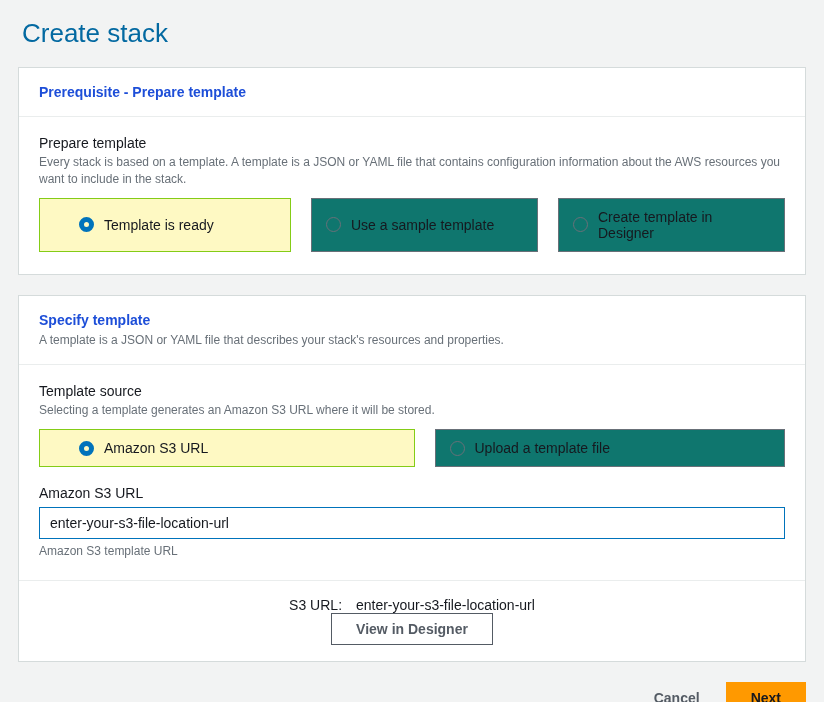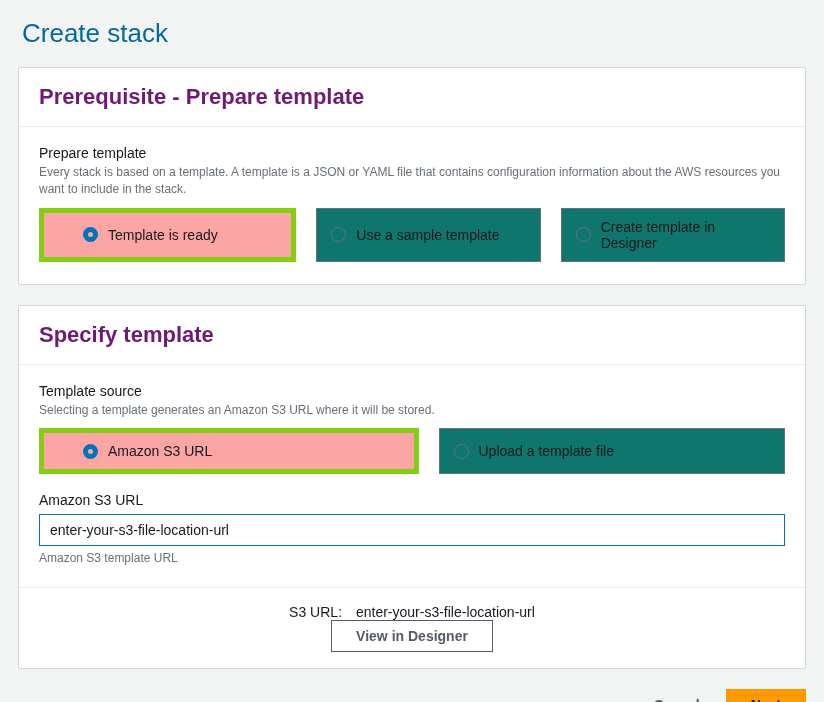--- a/index.html
+++ b/index.html
@@ -20,23 +20,23 @@
     .panel {
       background: #fff;
       border: 1px solid #d5dbdb;
       margin-bottom: 20px;
     }
     .panel-header {
       padding: 16px 20px;
       border-bottom: 1px solid #eaeded;
     }
     .panel-header h2 {
-      font-size: 22px;
+      font-size: 14px;
       font-weight: 700;
-      color: #701a75;
+      color: #1d4ed8;
     }
     .panel-header .sub {
       font-size: 12px;
       color: #687078;
       margin-top: 4px;
       line-height: 1.4;
     }
     .panel-body {
       padding: 18px 20px 22px 20px;
     }
@@ -66,22 +66,22 @@
       padding: 10px 14px;
       display: flex;
       align-items: center;
       gap: 10px;
       cursor: pointer;
       background: #0f766e;
       font-size: 14px;
       color: #16191f;
     }
     .radio-card.selected {
-      border: 5px solid #84cc16;
-      background: #fca5a5;
+      border: 1px solid #84cc16;
+      background: #fef9c3;
       padding-left: 39px;
     }
     .radio-circle {
       width: 15px;
       height: 15px;
       border-radius: 50%;
       border: 1px solid #687078;
       flex-shrink: 0;
       display: flex;
       align-items: center;
@@ -180,20 +180,21 @@
         <span class="radio-circle"></span>
         <span>Create template in Designer</span>
       </div>
     </div>
   </div>
 </div>
 
 <div class="panel">
   <div class="panel-header">
     <h2>Specify template</h2>
+    <div class="sub">A template is a JSON or YAML file that describes your stack's resources and properties.</div>
   </div>
   <div class="panel-body">
     <div class="field-label">Template source</div>
     <div class="field-desc">Selecting a template generates an Amazon S3 URL where it will be stored.</div>
     <div class="radio-row-2">
       <div class="radio-card selected" style="flex:1">
         <span class="radio-circle"></span>
         <span>Amazon S3 URL</span>
       </div>
       <div class="radio-card" style="flex:1">

